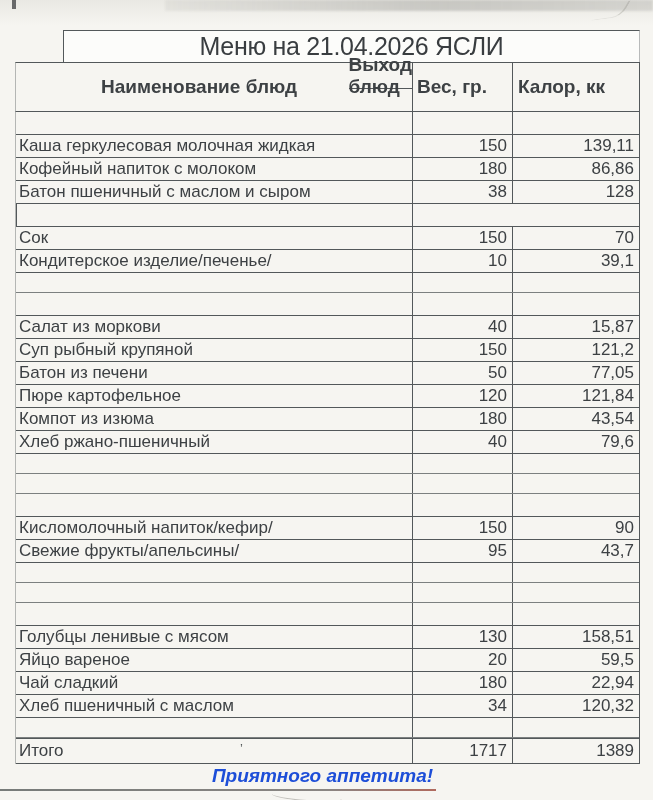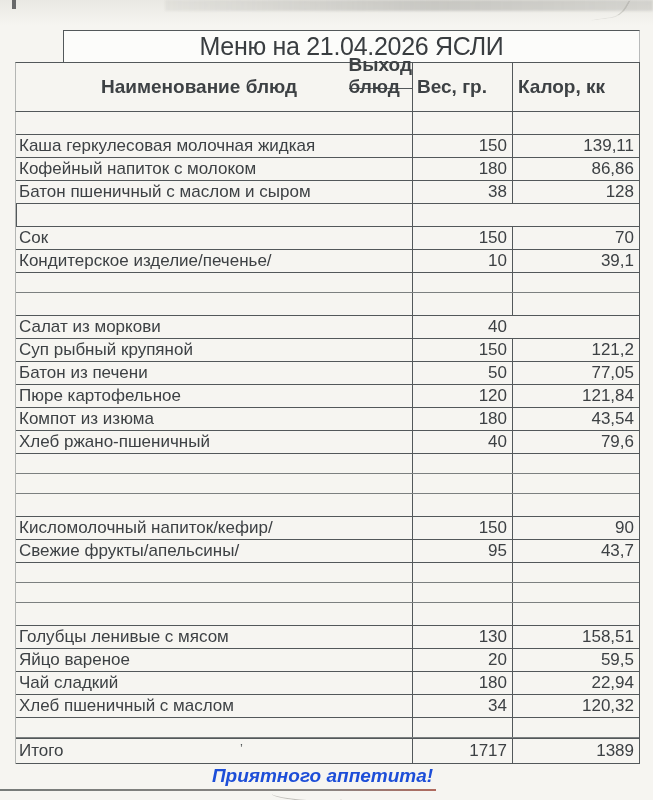--- a/index.html
+++ b/index.html
@@ -165,20 +165,21 @@
           <div class="c c-k"></div>
         </div>
         <div class="row section">
           <div class="c c-name">ОБЕД</div>
           <div class="c c-w"></div>
           <div class="c c-k"></div>
         </div>
         <div class="row dish">
           <div class="c c-name">Салат из моркови</div>
           <div class="c c-w">40</div>
+          <div class="c c-k">15,87</div>
         </div>
         <div class="row dish">
           <div class="c c-name">Суп рыбный крупяной</div>
           <div class="c c-w">150</div>
           <div class="c c-k">121,2</div>
         </div>
         <div class="row dish">
           <div class="c c-name">Батон из печени</div>
           <div class="c c-w">50</div>
           <div class="c c-k">77,05</div>

